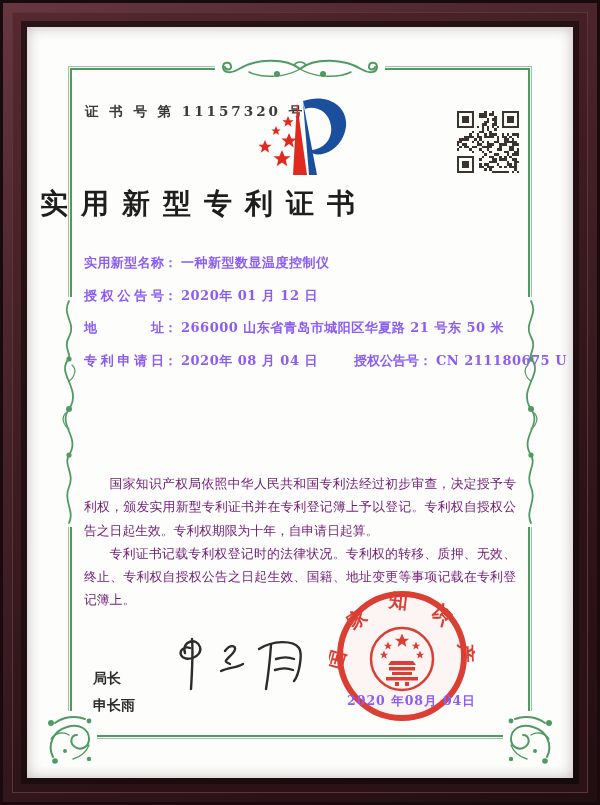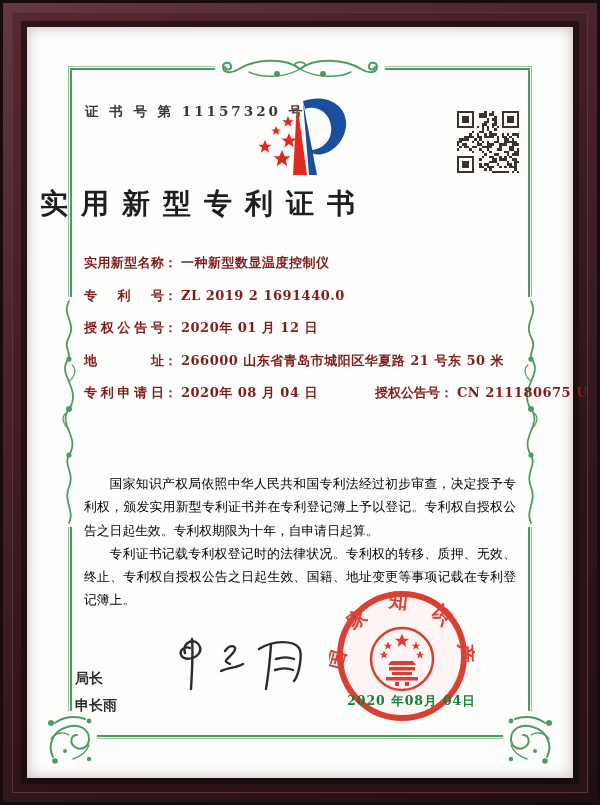--- a/index.html
+++ b/index.html
@@ -21,34 +21,34 @@
   .orn-left{left:30px;top:270px;width:24px;height:230px;}
   .orn-right{right:30px;top:270px;width:24px;height:230px;}
   .orn-bl{left:16px;top:684px;width:54px;height:56px;}
   .orn-br{right:16px;top:684px;width:54px;height:56px;}
   
   .certno{position:absolute;left:58px;top:76px;font-size:13.5px;letter-spacing:3px;color:#3a3a3a;font-weight:600;}
   .logo{position:absolute;left:224px;top:68px;}
   .qr{position:absolute;left:430px;top:84px;}
   .title{position:absolute;left:0;top:158px;width:100%;text-align:left;font-size:28px;
          font-weight:700;letter-spacing:13px;color:#1e1e1e;text-indent:13px;}
-  .fields{position:absolute;left:57px;top:227px;width:440px;font-size:13px;color:#7f1d1d;font-weight:600;}
+  .fields{position:absolute;left:57px;top:227px;width:440px;font-size:13px;color:#8b5cf6;font-weight:600;}
   .frow{height:32.6px;white-space:nowrap;}
   .flabel{display:inline-block;width:80px;text-align:justify;text-align-last:justify;vertical-align:top;}
   .fcolon{display:inline-block;margin-right:4px;}
   .fval{letter-spacing:.5px;}
-  .fpair2{margin-left:57px;}
+  .fpair2{margin-left:36px;}
   .paras{position:absolute;left:57px;top:445px;width:432px;font-size:12.8px;line-height:1.82;
-         color:#000000;text-align:justify;font-weight:500;}
+         color:#701a75;text-align:justify;font-weight:500;}
   .paras p{margin:0;text-indent:2em;}
-  .footer-left{position:absolute;left:48px;top:638px;font-size:14px;color:#2e2e2e;line-height:27px;
+  .footer-left{position:absolute;left:66px;top:638px;font-size:14px;color:#2e2e2e;line-height:27px;
                font-family:Liberation Sans, sans-serif;font-weight:600;}
   .signature{position:absolute;left:132px;top:604px;}
   .seal{position:absolute;left:302px;top:556px;opacity:.93;}
-  .sealdate{position:absolute;left:320px;top:666px;font-size:12.5px;color:#15803d;letter-spacing:1px;font-weight:600;z-index:5;}
+  .sealdate{position:absolute;left:320px;top:666px;font-size:12.5px;color:#8b5cf6;letter-spacing:1px;font-weight:600;z-index:5;}
 </style>
 </head>
 <body>
 
 <div class="stage">
   <div class="f1"></div>
   <div class="f2"></div>
   <div class="f3"></div>
   <div class="f4"></div>
 
@@ -429,23 +429,20 @@
         </svg>
     </div>
 
     <div class="title">实用新型专利证书</div>
 
     <div class="fields">
       <div class="frow">
         <span class="flabel">实用新型名称</span><span class="fcolon">：</span><span class="fval">一种新型数显温度控制仪</span>
       </div>
       <div class="frow">
-        <span class="flabel">专利号</span><span class="fcolon">：</span><span class="fval">ZL 2019 2  1691440.0</span>
-      </div>
-      <div class="frow">
         <span class="flabel">授权公告号</span><span class="fcolon">：</span><span class="fval">2020年 01 月 12 日</span>
       </div>
       <div class="frow">
         <span class="flabel">地址</span><span class="fcolon">：</span><span class="fval">266000 山东省青岛市城阳区华夏路 21 号东 50 米</span>
       </div>
       <div class="frow">
         <span class="flabel">专利申请日</span><span class="fcolon">：</span><span class="fval">2020年 08 月 04 日</span><span class="fpair2"><span>授权公告号</span><span class="fcolon">：</span><span class="fval">CN 211180675 U</span></span>
       </div>
     </div>
 

